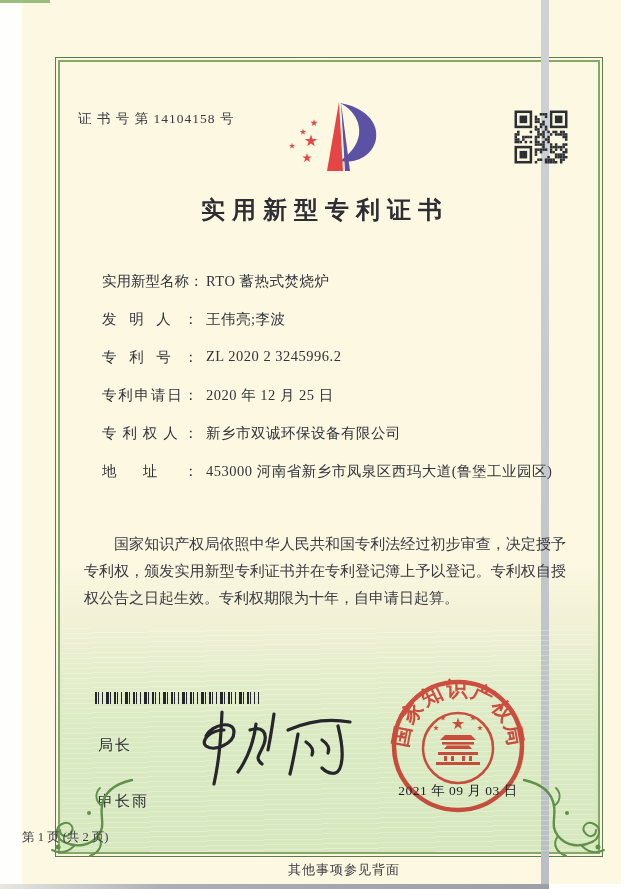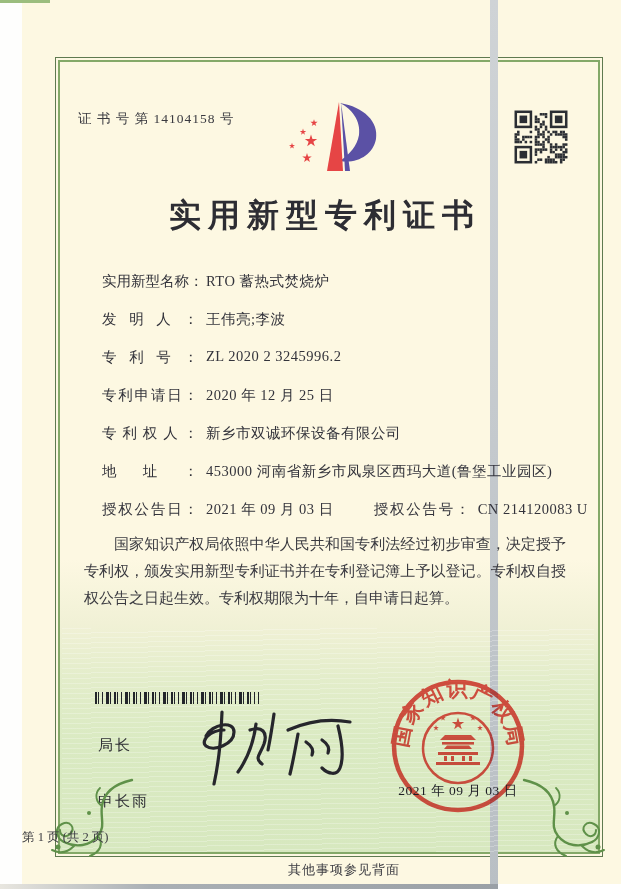--- a/index.html
+++ b/index.html
@@ -1,34 +1,34 @@
 <!DOCTYPE html>
 <html><head>
 <meta charset="utf-8">
 <style>
   html,body{margin:0;padding:0;width:629px;height:889px;overflow:hidden;background:#ffffff;
     font-family:"Liberation Serif","DejaVu Serif",serif;}
-  .scan{position:relative;width:498px;height:889px;background:#fefefd;}
+  .scan{position:relative;width:549px;height:889px;background:#fefefd;}
   .edge-right{position:absolute;right:0;top:0;width:8px;height:100%;
     background:linear-gradient(180deg,#cfd3d6,#b9bfc4);}
   .edge-bottom{position:absolute;left:0;right:0;bottom:0;height:5px;
     background:linear-gradient(90deg,#e8e6df,#aab0b5 30%,#9aa0a6);}
   .artifact-top{position:absolute;left:0;top:0;width:50px;height:3px;background:#9bbd7e;}
   .paper{position:absolute;left:22px;top:0;width:599px;height:884px;
     background:radial-gradient(circle at 290px 150px, rgba(214,196,160,0.20), rgba(214,196,160,0) 95px),#fdf8e2;}
   .frame{position:absolute;left:33px;top:57px;width:546px;height:798px;
     border:1px solid #5f7a50;z-index:0;}
   .frame-fill{position:absolute;left:2px;top:2px;right:2px;bottom:2px;border:2px solid #84a968;
     background:linear-gradient(180deg,#fdf8e2 0%,#fdf8e2 63%,#f1f1d6 71%,#e3edca 78%,#daeac2 86%,#d7e8bf 100%);}
   .waves{position:absolute;left:40px;top:628px;width:532px;height:224px;z-index:1;opacity:.45;
     background:repeating-linear-gradient(179deg,rgba(255,255,255,.55) 0 1px,rgba(255,255,255,0) 1px 5px);}
   .cert-no{position:absolute;left:56px;top:110px;font-size:13.5px;color:#3a3a40;letter-spacing:1px;z-index:2;}
   .logo{position:absolute;left:258px;top:97px;z-index:2;}
   .qr{position:absolute;left:490px;top:108px;z-index:2;}
-  .title{position:absolute;left:0;right:0;top:194px;text-align:center;font-size:32px;font-weight:bold;
+  .title{position:absolute;left:0;right:0;top:194px;text-align:center;font-size:24px;font-weight:bold;
     letter-spacing:7px;padding-left:7px;color:#2d2d33;z-index:2;}
   .fields{position:absolute;left:68px;top:272px;width:490px;font-size:14.5px;color:#33333b;z-index:2;}
   .frow{height:38px;white-space:nowrap;margin-left:12px;}
   .flabel{display:inline-block;width:96px;text-align:justify;text-align-last:justify;margin-right:8px;vertical-align:top;}
   .fvalue{letter-spacing:.5px;}
   .pair2{margin-left:40px;}
   .paras{position:absolute;left:62px;top:531px;width:482px;font-size:15px;line-height:27px;
     text-align:justify;color:#3a3a40;z-index:2;}
   .paras p{margin:0;text-indent:2em;}
   .barcode{position:absolute;left:73px;top:692px;width:164px;height:12px;z-index:2;
@@ -221,23 +221,20 @@
       </div>
       <div class="frow">
         <span class="flabel">专利申请日：</span><span class="fvalue">2020 年 12 月 25 日</span>
       </div>
       <div class="frow">
         <span class="flabel">专利权人：</span><span class="fvalue">新乡市双诚环保设备有限公司</span>
       </div>
       <div class="frow">
         <span class="flabel">地址：</span><span class="fvalue">453000 河南省新乡市凤泉区西玛大道(鲁堡工业园区)</span>
       </div>
-      <div class="frow">
-        <span class="flabel">授权公告日：</span><span class="fvalue">2021 年 09 月 03 日</span><span class="pair2"><span class="flabel">授权公告号：</span><span class="fvalue">CN 214120083 U</span></span>
-      </div>
     </div>
 
     <div class="paras">
       <p>国家知识产权局依照中华人民共和国专利法经过初步审查，决定授予专利权，颁发实用新型专利证书并在专利登记簿上予以登记。专利权自授权公告之日起生效。专利权期限为十年，自申请日起算。</p>
     </div>
 
     <div class="barcode"></div>
 
     <div class="gov-title">局长</div>
     <div class="gov-name">申长雨</div>

